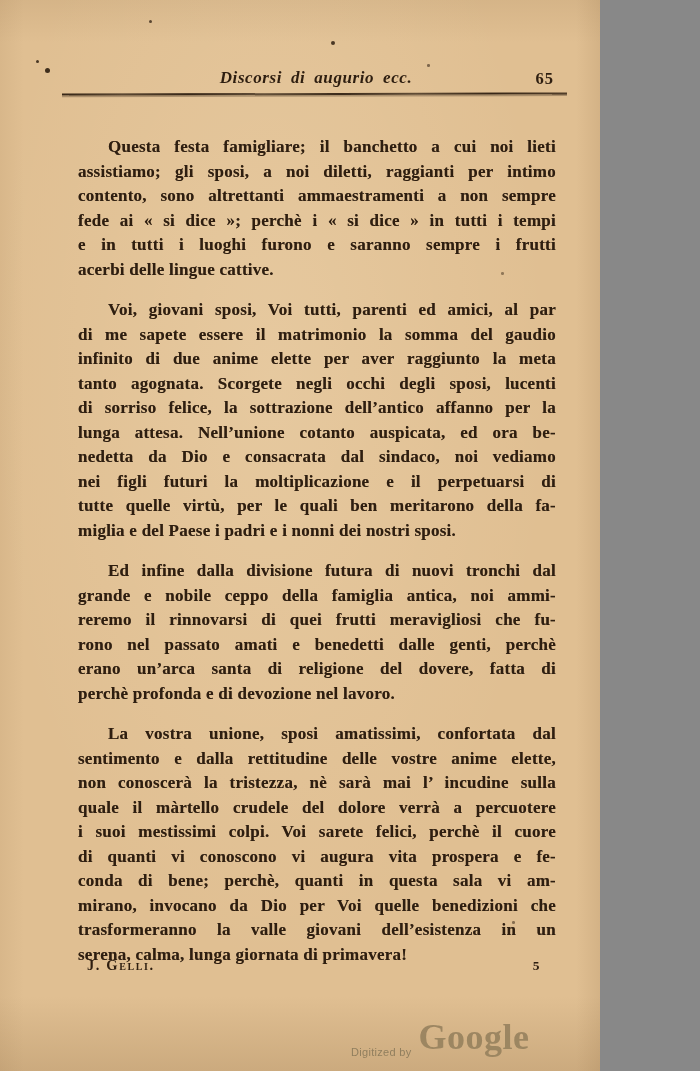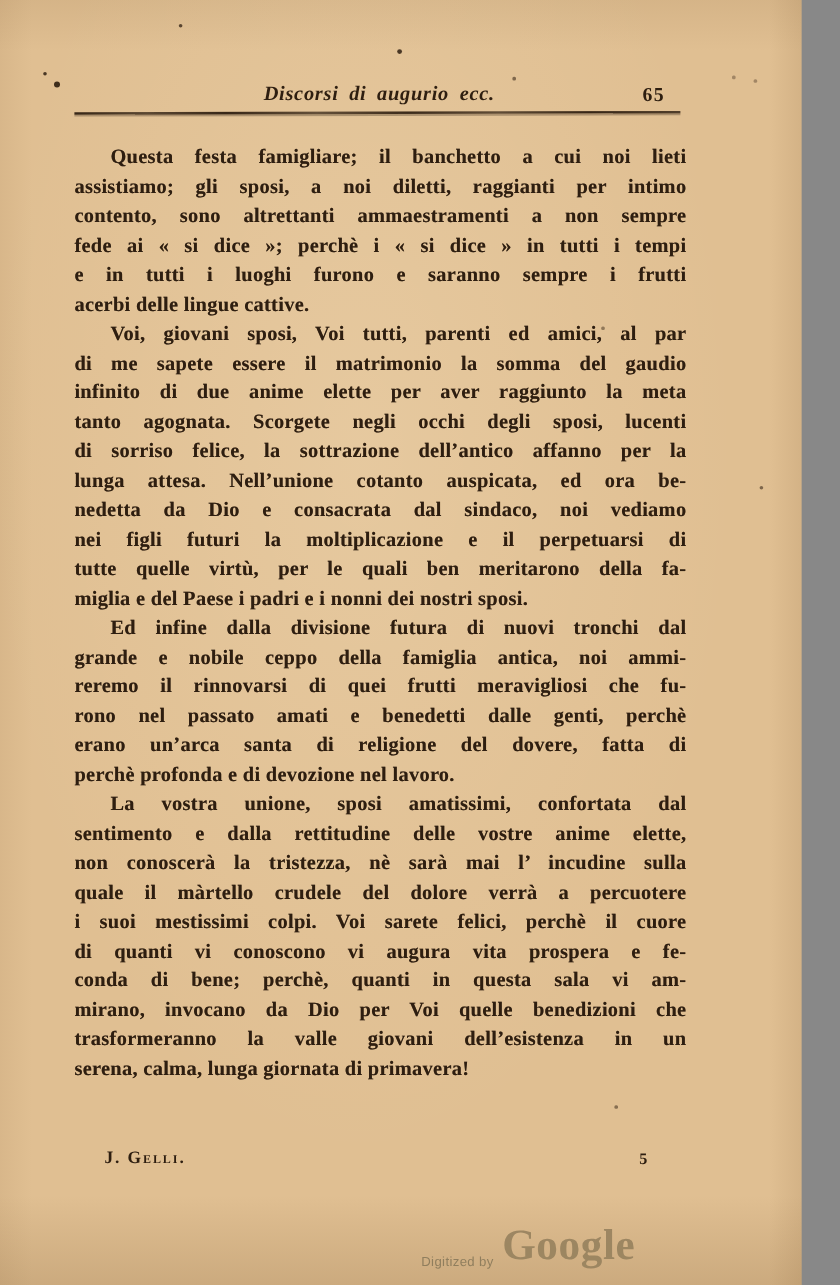--- a/index.html
+++ b/index.html
@@ -1,18 +1,18 @@
 <!DOCTYPE html>
 <html style="--paper: #e0bf92; --ink: #2e1e10; --wm: #9a8460; --wm-dim: #8d7c5c;"><head>
 <meta charset="utf-8">
 <style>
   html,body{margin:0;padding:0;background:#888;}
   .page{
     position:relative;
-    width:668px;height:1071px;
+    width:600px;height:1071px;
     background-color:var(--paper,#e0bf92);
     background-image:
       radial-gradient(ellipse at 45% 35%, rgba(255,240,210,0.20) 0%, rgba(255,240,210,0.0) 60%),
       linear-gradient(to bottom, rgba(120,85,45,0.10) 0%, rgba(0,0,0,0) 4%, rgba(0,0,0,0) 93%, rgba(110,75,35,0.18) 100%),
       linear-gradient(to right, rgba(120,85,45,0.08) 0%, rgba(0,0,0,0) 4%, rgba(0,0,0,0) 96%, rgba(120,85,45,0.12) 100%);
     overflow:hidden;
     font-family:"Liberation Serif","DejaVu Serif",serif;
     color:var(--ink,#2e1e10);
   }
   .header{
@@ -36,21 +36,21 @@
       rgba(46,30,16,.95) 85%, rgba(46,30,16,.8) 100%);
     box-shadow:0 1.6px 0 rgba(46,30,16,0.30);
     transform:rotate(-0.12deg);
   }
   .body{
     position:absolute;left:62px;top:119px;width:510px;
     font-size:17px;font-weight:bold;line-height:24.5px;
     letter-spacing:0.25px;
     text-shadow:0 0 0.5px rgba(46,30,16,0.55);
   }
-  .para{margin:0;}
+  .para{margin:16px;}
   .line{text-align:justify;text-align-last:justify;white-space:normal;}
   .line.first{text-indent:30px;}
   .line.last{text-align-last:left;}
   .footer{
     position:absolute;left:62px;top:957px;width:510px;height:22px;
     font-size:14.5px;font-weight:bold;
   }
   .footer .author{
     position:absolute;left:25px;top:0;
     font-variant:small-caps;letter-spacing:1.6px;

